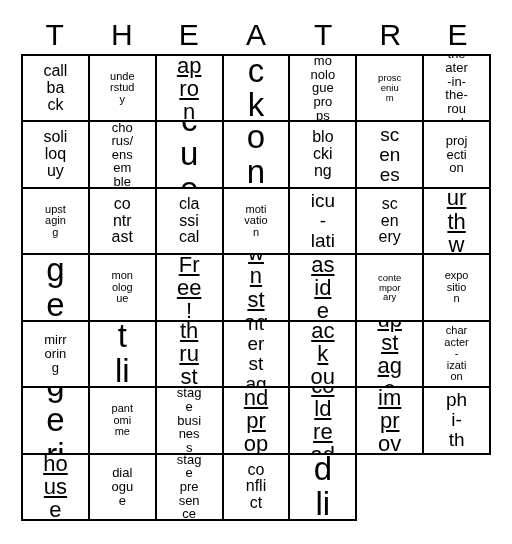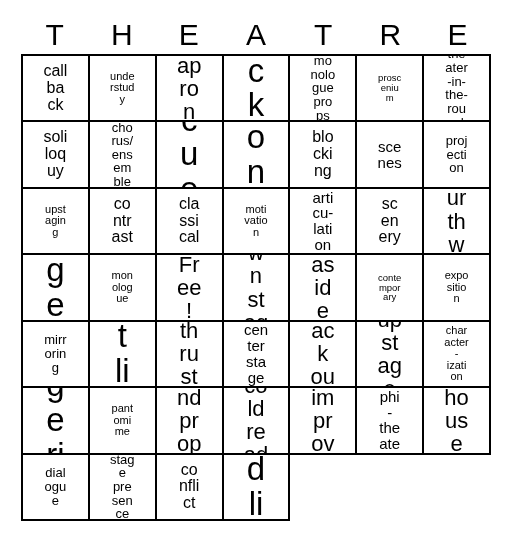--- a/index.html
+++ b/index.html
@@ -66,22 +66,22 @@
   }
   .cell-text {
     display: block;
     width: 100%;
     line-height: 1.05;
     word-break: break-word;
     hyphens: manual;
   }
   
   .s-xxl .cell-text { font-size: 33px; }
-  .s-xl  .cell-text { font-size: 22px; }
-  .s-lg  .cell-text { font-size: 15px; }
+  .s-xl  .cell-text { font-size: 22px; text-decoration: underline; }
+  .s-lg  .cell-text { font-size: 19px; }
   .s-md  .cell-text { font-size: 16px; }
   .s-sm  .cell-text { font-size: 13px; }
   .s-xs  .cell-text { font-size: 11px; }
   .s-xxs .cell-text { font-size: 9.5px; }
 </style>
 </head>
 <body>
 
 <div id="card">
 
@@ -200,20 +200,23 @@
       </div>
       <div class="cell s-xs">
         <span class="cell-text">character-ization</span>
       </div>
       <div class="cell s-xxl">
         <span class="cell-text">stage right</span>
       </div>
       <div class="cell s-xs">
         <span class="cell-text">pantomime</span>
       </div>
+      <div class="cell s-sm">
+        <span class="cell-text">stage business</span>
+      </div>
       <div class="cell s-xl">
         <span class="cell-text">hand props</span>
       </div>
       <div class="cell s-xl">
         <span class="cell-text">cold read</span>
       </div>
       <div class="cell s-xl">
         <span class="cell-text">improv</span>
       </div>
       <div class="cell s-lg">

